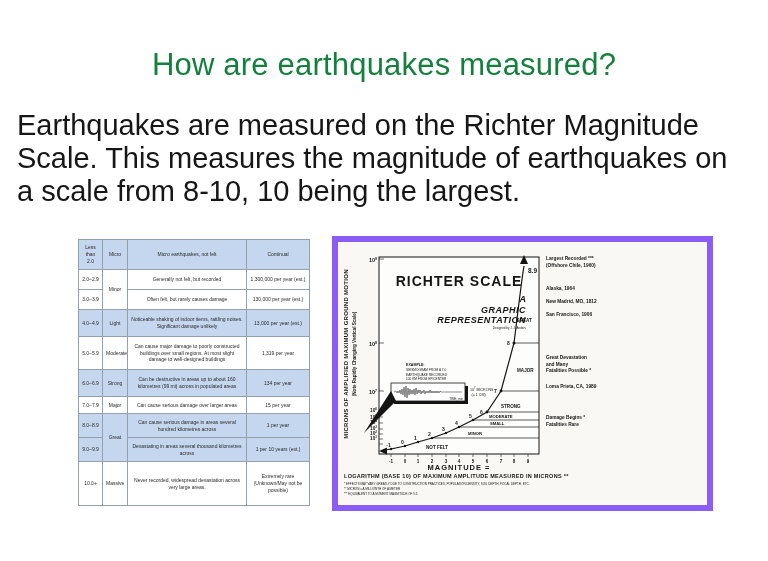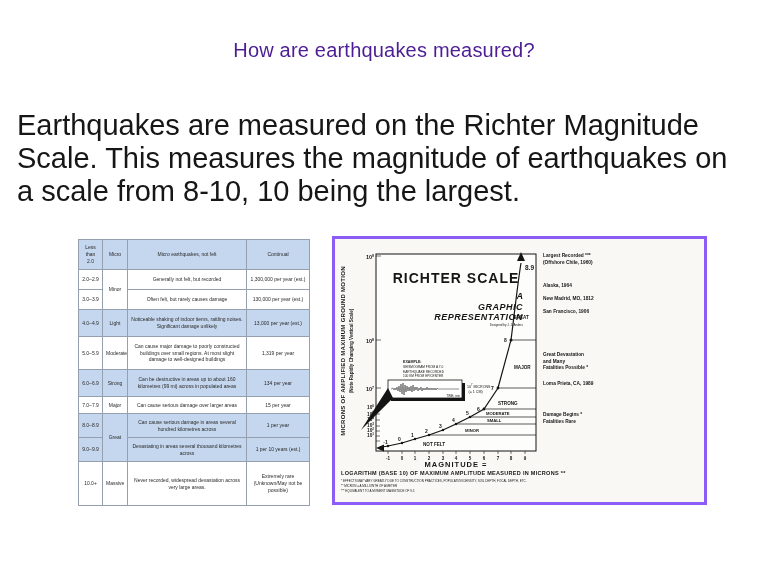--- a/index.html
+++ b/index.html
@@ -1,40 +1,40 @@
 <!DOCTYPE html>
 <html><head>
 <meta charset="utf-8">
 <style>
   html,body{margin:0;padding:0;background:#ffffff;}
   .slide{position:relative;width:768px;height:561px;background:#ffffff;overflow:hidden;
          font-family:"Liberation Sans",sans-serif;}
   .title{position:absolute;top:26px;left:0;width:768px;text-align:center;
-         font-size:20px;color:#4c1d95;font-weight:400;letter-spacing:.2px;}
+         font-size:31px;color:#15803d;font-weight:400;letter-spacing:.2px;}
   .bodytext{position:absolute;top:109px;left:17px;width:740px;font-size:29px;
          line-height:33px;color:#161616;}
   
   .tblwrap{position:absolute;left:78px;top:239px;}
   table.tbl{border-collapse:collapse;table-layout:fixed;width:231px;}
   table.tbl td{border:1px solid #95a0ae;font-size:5px;line-height:1.35;text-align:center;
         vertical-align:middle;padding:1px 3px;color:#2a2a2a;overflow:hidden;}
   table.tbl td.b{background:#c5d7ee;}
   table.tbl tr:nth-child(1){height:30px}
   table.tbl tr:nth-child(2){height:20px}
   table.tbl tr:nth-child(3){height:20px}
   table.tbl tr:nth-child(4){height:27px}
   table.tbl tr:nth-child(5){height:33px}
   table.tbl tr:nth-child(6){height:27px}
   table.tbl tr:nth-child(7){height:17px}
   table.tbl tr:nth-child(8){height:24px}
   table.tbl tr:nth-child(9){height:24px}
   table.tbl tr:nth-child(10){height:44px}
   
   .graph{position:absolute;left:332px;top:236px;width:369px;height:263px;
-         background:#f9f8f5;border:3px solid #8b5cf6;}
+         background:#f9f8f5;border:6px solid #8b5cf6;}
   .graph svg{position:absolute;left:0;top:0;}
   .graph text{font-family:"Liberation Sans",sans-serif;fill:#161616;}
   .bi{font-style:italic;font-weight:bold;}
 </style>
 </head>
 <body>
 
 <div class="slide">
 
   <h1 class="title">How are earthquakes measured?</h1>

